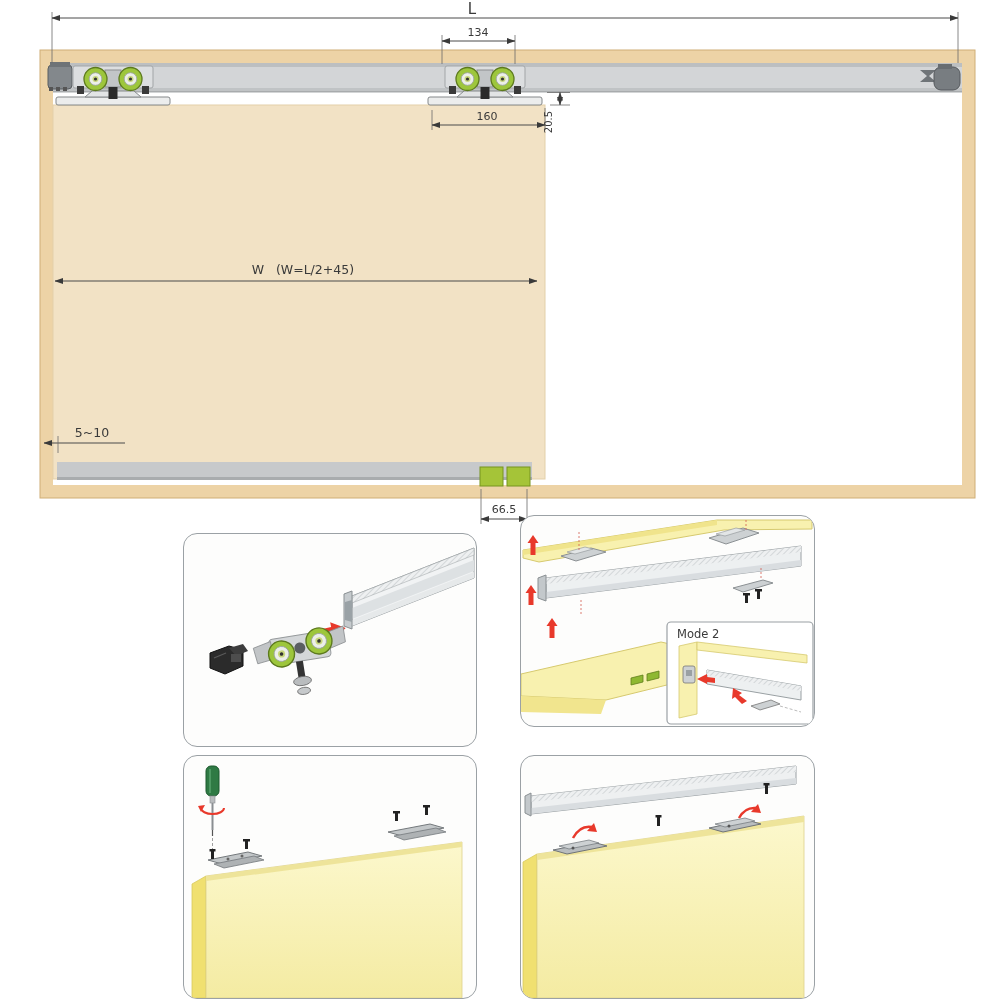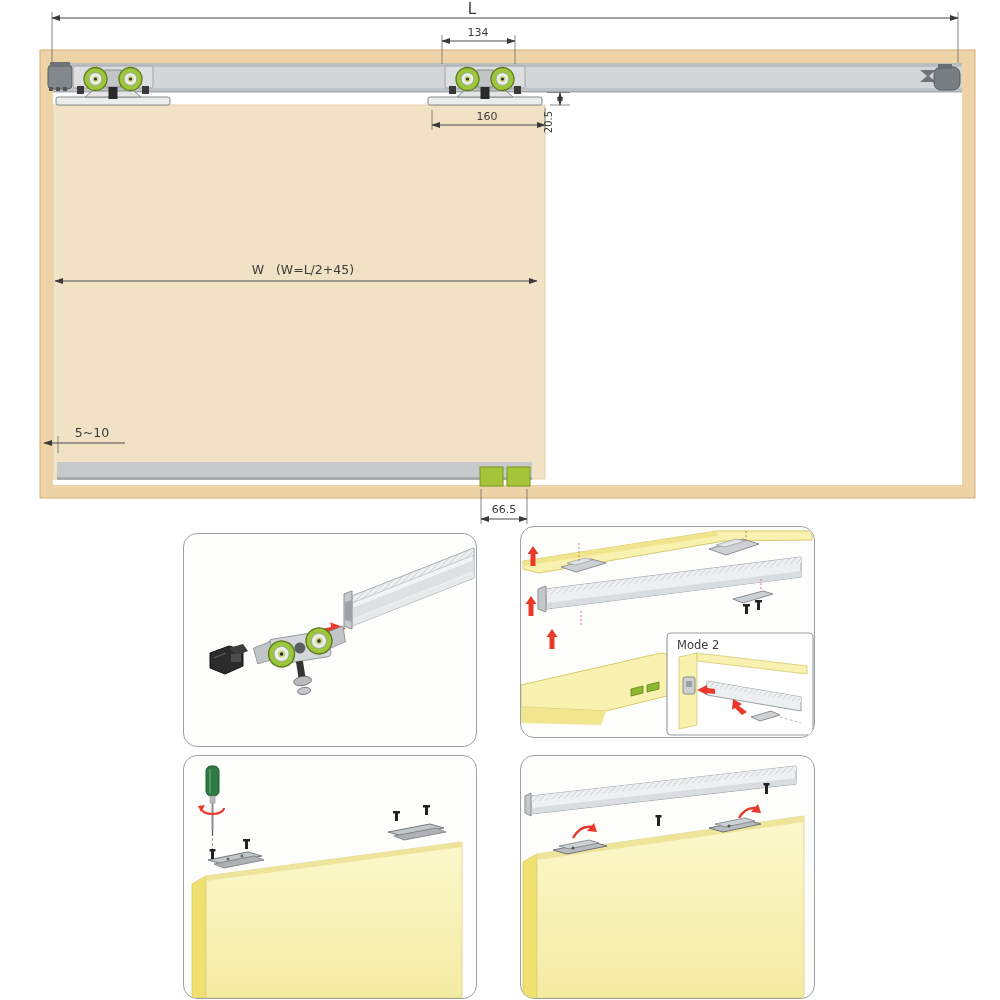--- a/index.html
+++ b/index.html
@@ -178,21 +178,21 @@
 
       <g>
         <polygon points="26,119 45,112 59,116 59,132 41,140 26,134" fill="#2b2b2b" stroke="#111" stroke-width="1"></polygon>
         <polygon points="45,114 59,110 64,117 52,122" fill="#3d3d3d"></polygon>
         <rect x="47" y="120" width="10" height="8" fill="#4d4d4d"></rect>
         <line x1="30" y1="124" x2="42" y2="119" stroke="#5a5a5a" stroke-width="1.2"></line>
       </g>
     </svg>
   </div>
 
-  <div class="panel" style="left:520px;top:526px;width:293px;height:210px;">
+  <div class="panel" style="left:520px;top:515px;width:293px;height:210px;">
     <svg viewBox="0 0 293 210">
       <defs>
         <g id="redUpArrow">
             <polygon points="0,-11 5.5,-3 2.5,-3 2.5,9 -2.5,9 -2.5,-3 -5.5,-3" fill="#e8392b"></polygon>
           </g>
       </defs>
 
       <g>
         <polygon points="2,34 196,4 291,4 291,13 203,14 18,46 2,42" fill="#f8f1af" stroke="#d6c96e" stroke-width="1"></polygon>
         <polygon points="2,34 196,4 196,9 2,39" fill="#f0e48c"></polygon>

